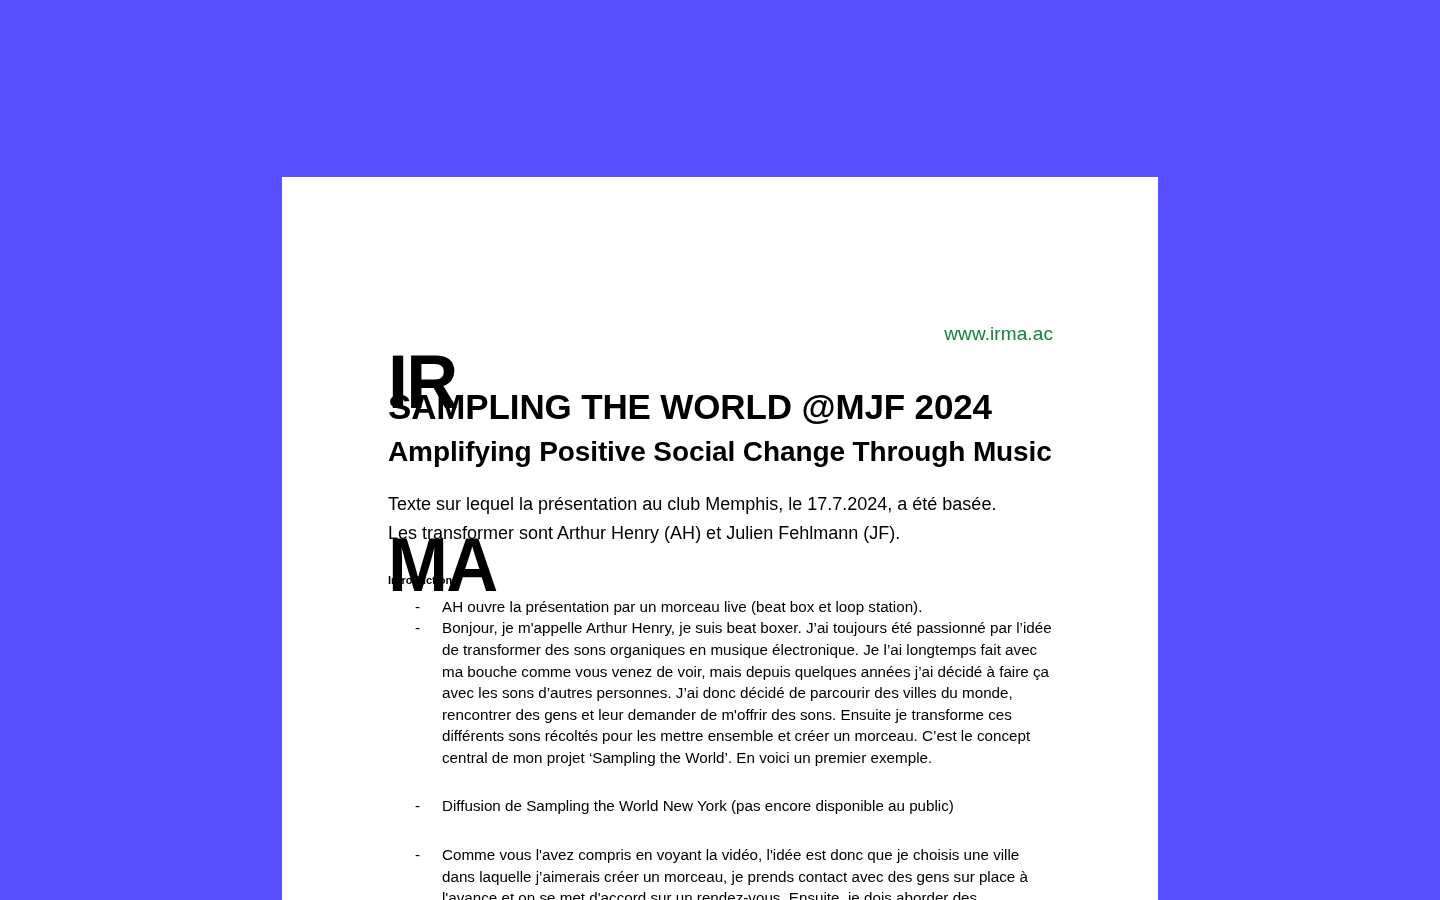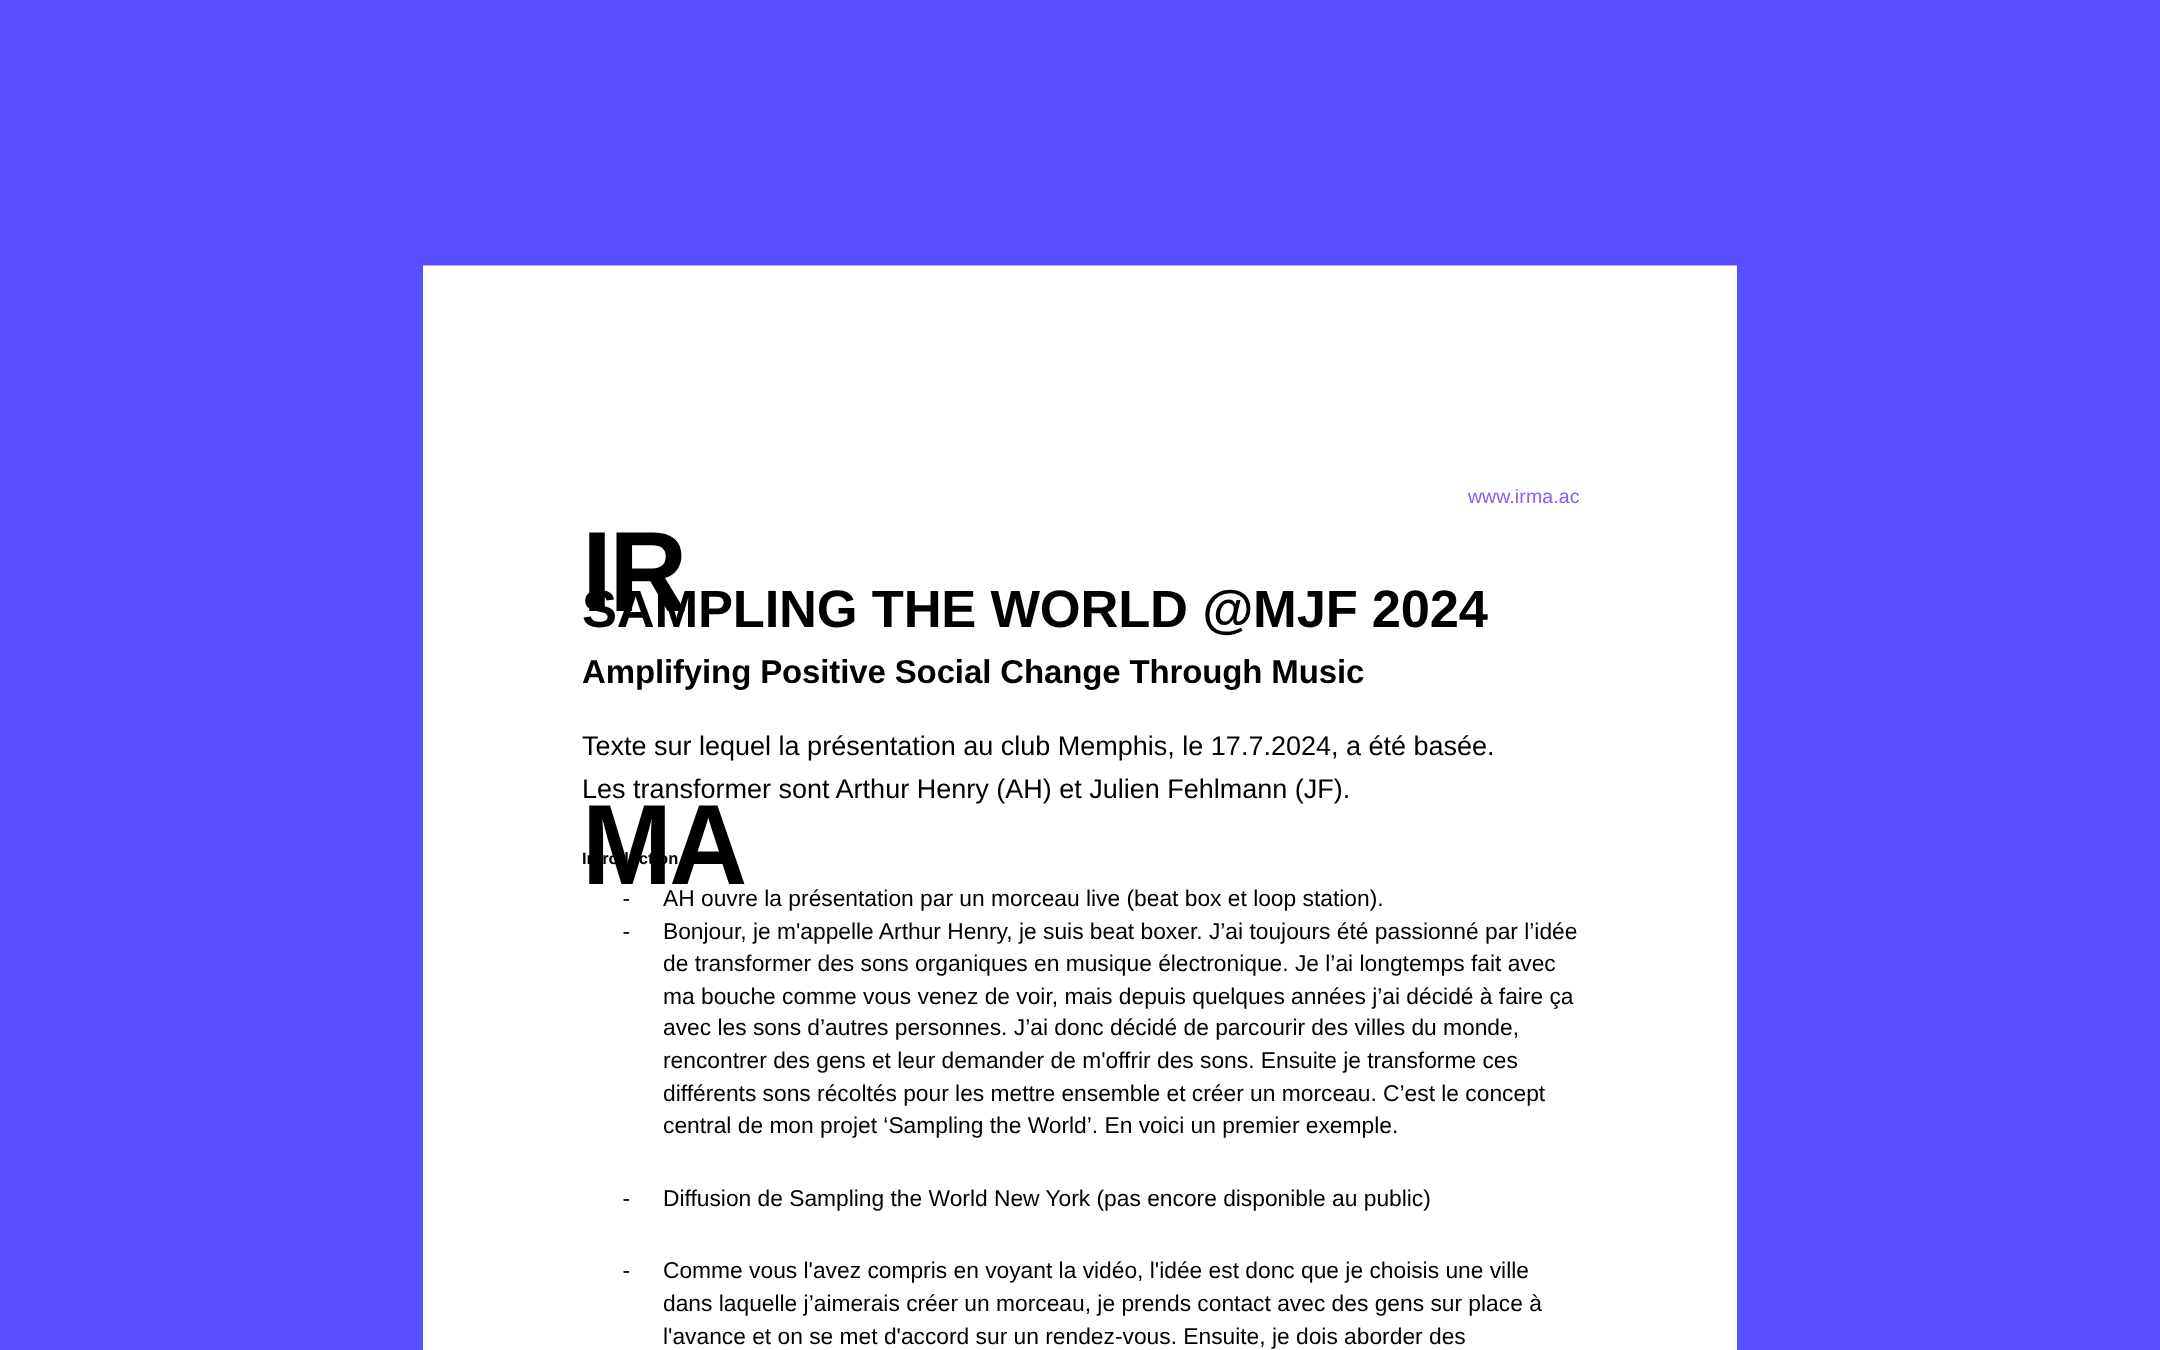--- a/index.html
+++ b/index.html
@@ -59,40 +59,40 @@
     transform: scaleX(1.06) scaleY(1.12);
     transform-origin: left top;
     white-space: pre;
   }
   .logo-line { display: block; }
 
   .letterhead-url {
     position: absolute;
     right: 0;
     top: 146px;
-    font-size: 13px;
-    color: #8b5cf6;
+    font-size: 19px;
+    color: #15803d;
     letter-spacing: 0.005em;
     white-space: nowrap;
   }
 
   
   .doc-title {
     margin: 0;
     padding-top: 45px;
     font-size: 35px;
     font-weight: 700;
     color: #000;
     letter-spacing: -0.004em;
     line-height: 1.12;
   }
   .doc-subtitle {
     margin: 0;
     padding-top: 10px;
-    font-size: 22px;
+    font-size: 28px;
     font-weight: 700;
     color: #000;
     letter-spacing: -0.004em;
     line-height: 1.12;
   }
 
   
   .lede {
     margin: 0;
     padding-top: 22px;

